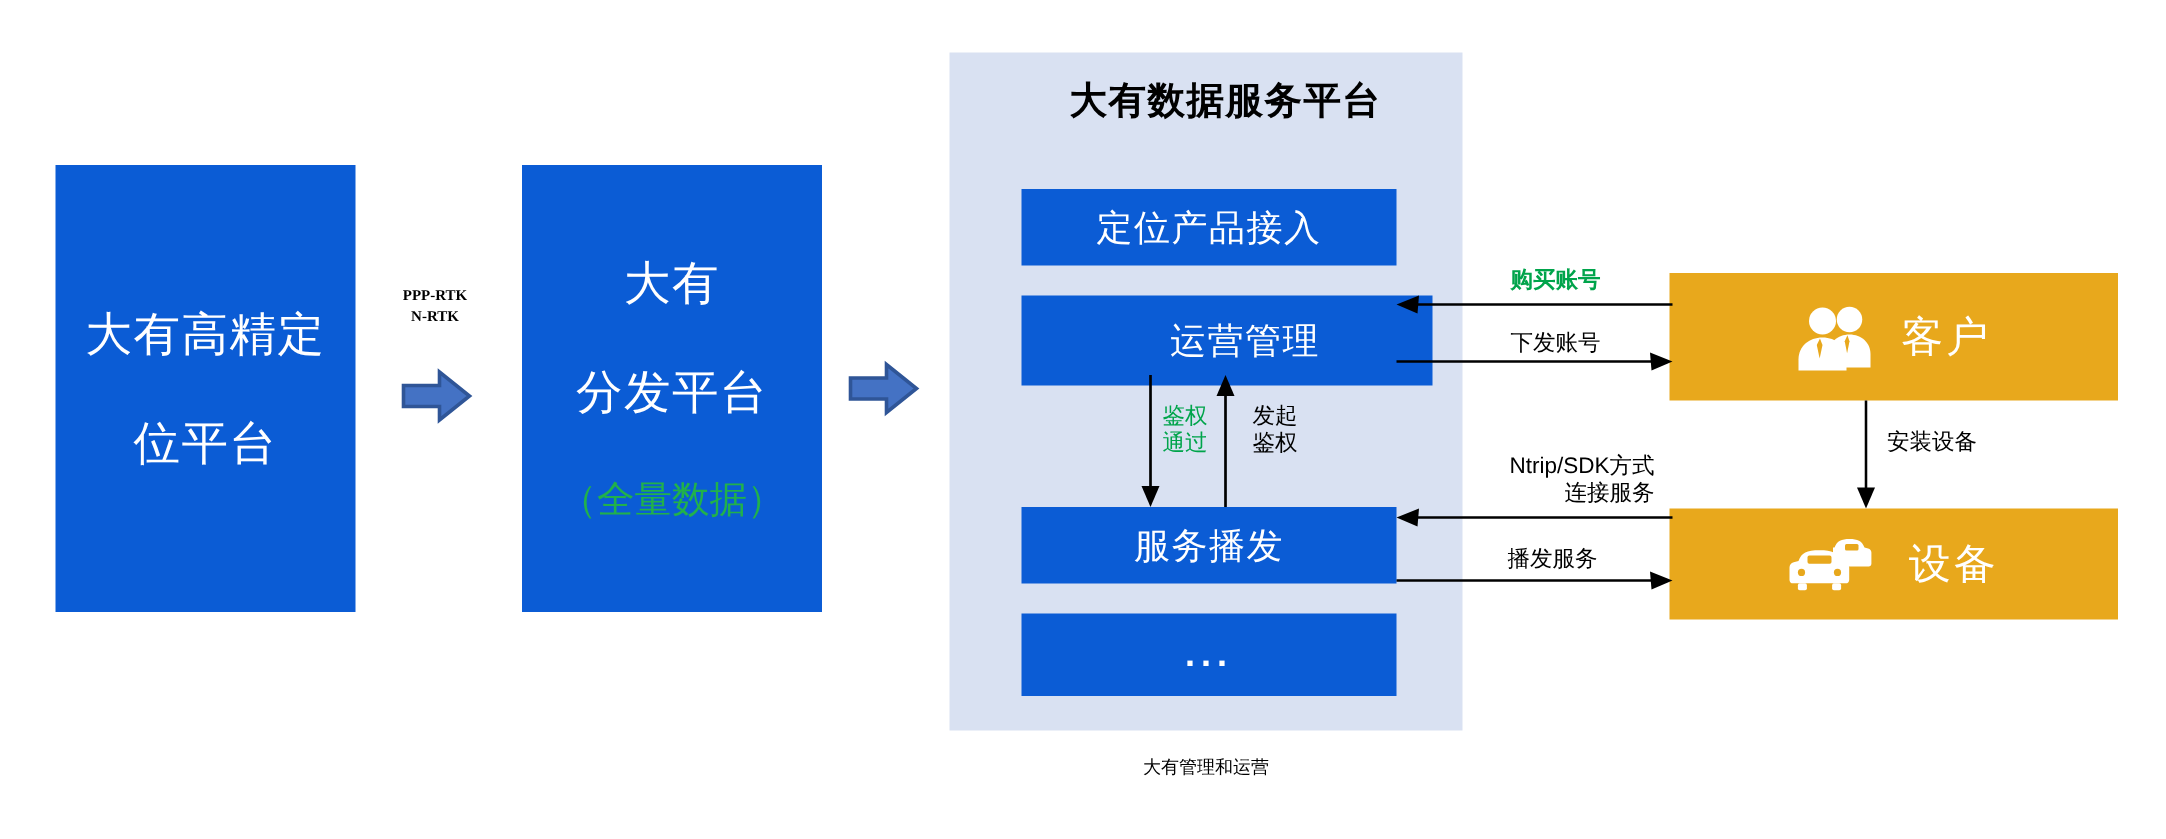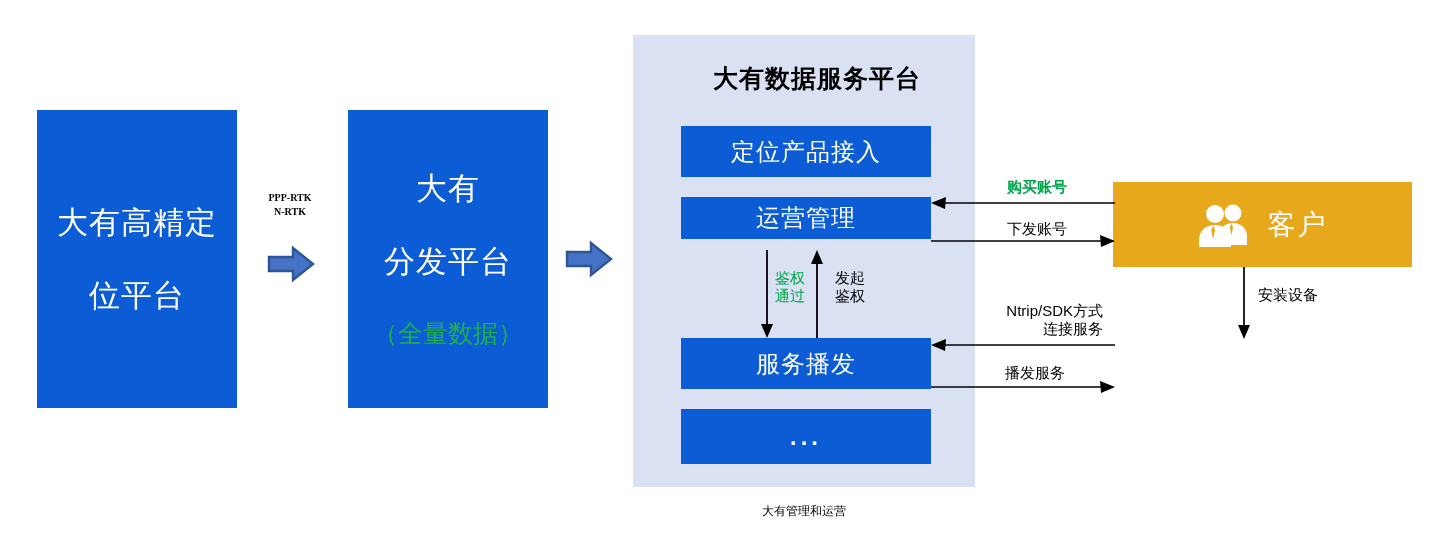--- a/index.html
+++ b/index.html
@@ -134,27 +134,27 @@
   </div>
 
   <div class="abs" style="left:565px;top:240px;">
     <svg width="48" height="38" viewBox="0 0 48 38">
       <path d="M2 12 L26 12 L26 3 L46 19 L26 35 L26 26 L2 26 Z" fill="#4472C4" stroke="#2F5597" stroke-width="2.4" stroke-linejoin="miter"></path>
     </svg>
   </div>
 
   <div class="abs panel" style="left:633px;top:35px;width:342px;height:452px;"></div>
 
-  <div class="panel-title" style="left:633px;top:62px;width:368px;">大有数据服务平台</div>
+  <div class="panel-title" style="left:633px;top:50px;width:368px;">大有数据服务平台</div>
 
   <div class="inner-box" style="left:681px;top:126px;width:250px;height:51px;">
     <span>定位产品接入</span>
   </div>
 
-  <div class="inner-box" style="left:681px;top:197px;width:250px;height:42px;">
+  <div class="inner-box" style="left:681px;top:197px;width:250px;height:60px;padding-left:24px;">
     <span>运营管理</span>
   </div>
 
   <div class="inner-box" style="left:681px;top:338px;width:250px;height:51px;">
     <span>服务播发</span>
   </div>
 
   <div class="inner-box" style="left:681px;top:409px;width:250px;height:55px;">
     <span class="dots">...</span>
   </div>
@@ -209,20 +209,37 @@
   </div>
 
   <div class="abs" style="left:1237px;top:267px;">
     <svg width="14" height="72" viewBox="0 0 14 72">
       <line x1="7" y1="0" x2="7" y2="62" stroke="#000000" stroke-width="1.7"></line>
       <path d="M7 72 L1 58 L13 58 Z" fill="#000000"></path>
     </svg>
   </div>
   <div class="abs lbl" style="left:1258px;top:286px;width:80px;text-align:left;"><span>安装设备</span></div>
 
+  <div class="actorbox" style="left:1113px;top:339px;width:299px;height:74px;">
+    <span class="ico">
+      <svg width="62" height="36" viewBox="0 0 62 36">
+
+        <path d="M30 7 c1.8 -4.4 4.6 -5.6 10 -5.6 c5.4 0 8.2 1.2 10 5.6 l2.4 0.6 c1.4 0.4 2.2 1.4 2.2 2.8 v7.4 c0 1 -0.8 1.8 -1.8 1.8 H29 V7 Z" fill="#ffffff"></path>
+        <rect x="37" y="4.6" width="9" height="4.4" rx="1" fill="#E8A81C"></rect>
+
+        <path d="M6 16 c2 -5.6 5.4 -7.2 14 -7.2 c8.6 0 12 1.6 14 7.2 l3 0.8 c1.8 0.6 2.8 1.9 2.8 3.6 v8.2 c0 1.3 -1 2.3 -2.3 2.3 H2.3 C1 30.9 0 29.9 0 28.6 v-8.2 c0 -1.7 1 -3 2.8 -3.6 Z" fill="#ffffff"></path>
+        <rect x="12" y="12.4" width="16" height="5.4" rx="1.2" fill="#E8A81C"></rect>
+        <circle cx="8" cy="23.6" r="2.4" fill="#E8A81C"></circle>
+        <circle cx="32" cy="23.6" r="2.4" fill="#E8A81C"></circle>
+        <rect x="5.6" y="30.9" width="6" height="4.6" rx="1.2" fill="#ffffff"></rect>
+        <rect x="28.4" y="30.9" width="6" height="4.6" rx="1.2" fill="#ffffff"></rect>
+      </svg>
+    </span>
+    <span>设备</span>
+  </div>
 
   <div class="abs lbl" style="left:963px;top:302px;width:140px;text-align:right;">
     <div>Ntrip/SDK方式</div>
     <div>连接服务</div>
   </div>
   <div class="abs" style="left:931px;top:338px;">
     <svg width="184" height="14" viewBox="0 0 184 14">
       <line x1="12" y1="7" x2="184" y2="7" stroke="#000000" stroke-width="1.7"></line>
       <path d="M0 7 L15 1 L14 13 Z" fill="#000000"></path>
     </svg>

